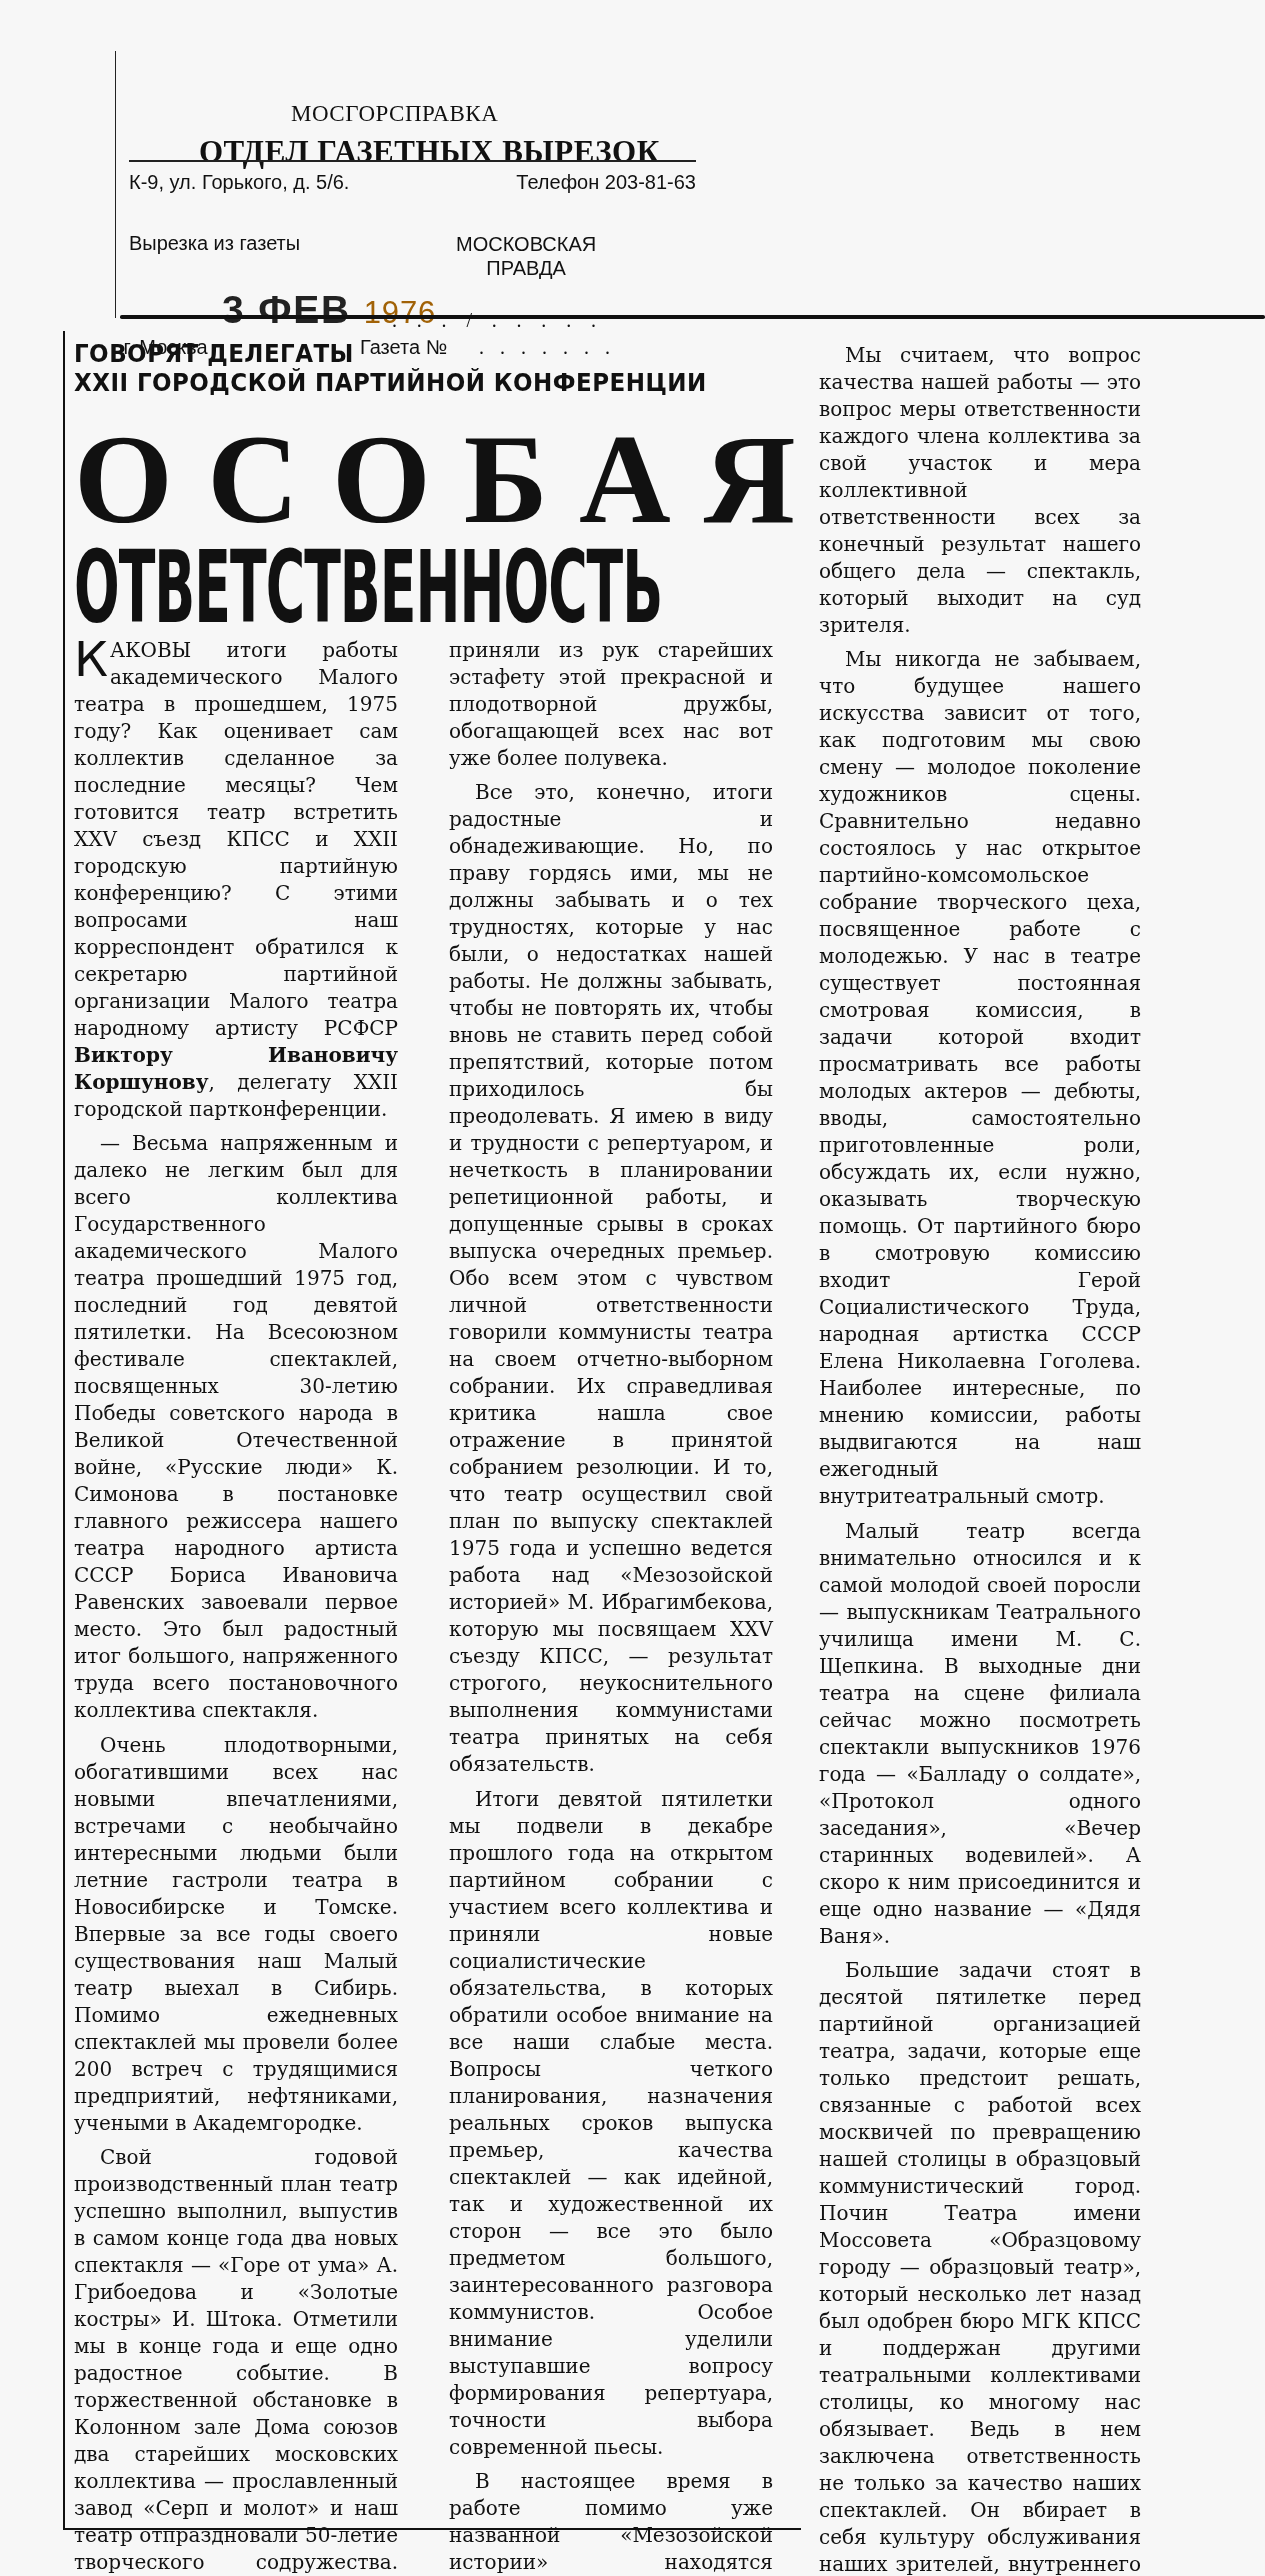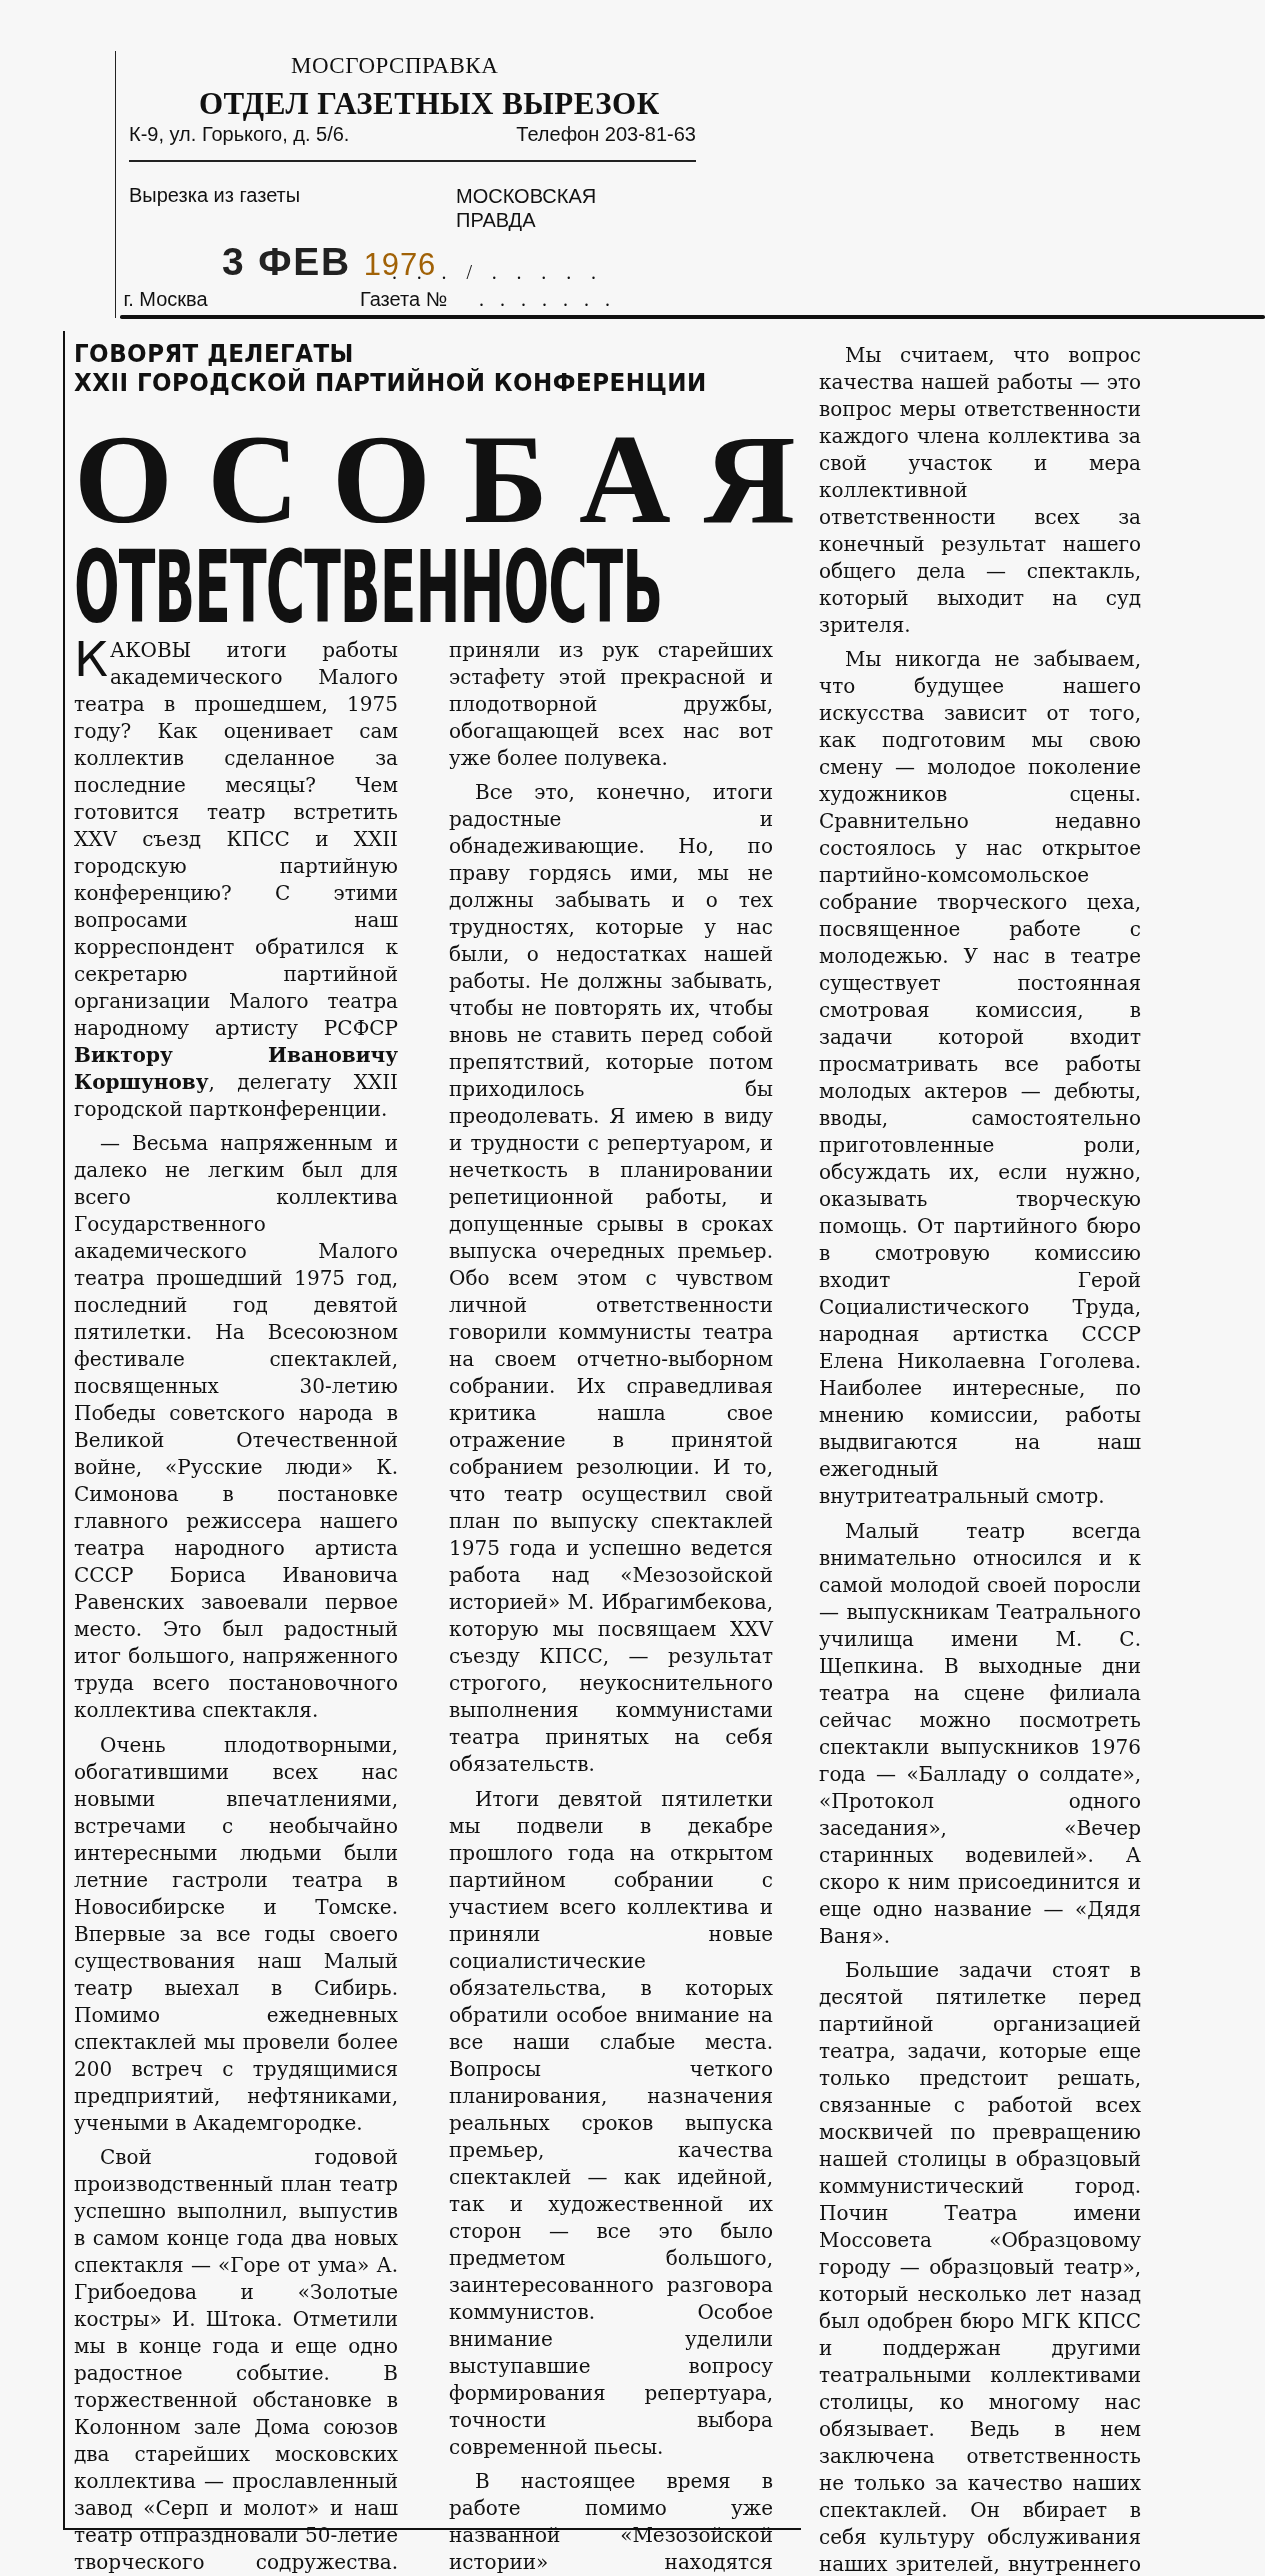--- a/index.html
+++ b/index.html
@@ -12,28 +12,28 @@
       color: #111;
       font-family: "DejaVu Serif", "Liberation Serif", serif;
     }
     
     .header-card {
       position: absolute;
       left: 115px; top: 51px;
       width: 580px; height: 267px;
       border-left: 1.8px solid #222;
     }
-    .hdr-line { position: absolute; font-family: "Liberation Serif", serif; white-space: nowrap; }
+    .hdr-line { position: absolute; font-family: "Liberation Serif", serif; white-space: nowrap; margin-top: 48px; }
     .hdr-agency { left: 175px; top: 1.8px; font-size: 23px; letter-spacing: 0.5px; }
     .hdr-dept { left: 83px; top: 35px; font-size: 31px; font-weight: bold; letter-spacing: 0.5px; }
     .hdr-addr { left: 13px; top: 72px; font-size: 20px; font-family: "Liberation Sans", sans-serif; }
     .hdr-phone { right: 0px; top: 72px; font-size: 20px; font-family: "Liberation Sans", sans-serif; }
     .hdr-rule { position: absolute; left: 13px; right: 0; top: 109px; height: 1.8px; background: #222; }
     .hdr-cut-label { left: 13px; top: 133px; font-size: 20px; font-family: "Liberation Sans", sans-serif; }
-    .hdr-paper { left: 340px; top: 133px; font-size: 20px; font-family: "Liberation Sans", sans-serif; text-align: left; line-height: 24px; }
+    .hdr-paper { left: 340px; top: 133px; font-size: 20px; font-family: "Liberation Sans", sans-serif; text-align: center; line-height: 24px; }
     .hdr-stamp { left: 106px; top: 189px; font-size: 39px; font-family: "Liberation Sans", sans-serif; font-weight: bold; letter-spacing: 1.8px; color: #222; }
     .hdr-stamp .year { font-size: 31px; font-weight: normal; color: #a16207; letter-spacing: 0.9px; }
     .hdr-dots-top { left: 276px; top: 210px; font-size: 20px; letter-spacing: 7.4px; }
     .hdr-city { left: 7.4px; top: 237px; font-size: 20px; font-family: "Liberation Sans", sans-serif; }
     .hdr-issue { left: 244px; top: 237px; font-size: 20px; font-family: "Liberation Sans", sans-serif; }
     .hdr-issue-dots { left: 363px; top: 237px; font-size: 20px; letter-spacing: 5.5px; }
     .thick-rule { position: absolute; left: 120px; top: 315px; width: 1145px; height: 3.7px; background: #111; border-radius: 1.8px; }
 
     
     .article-frame {

